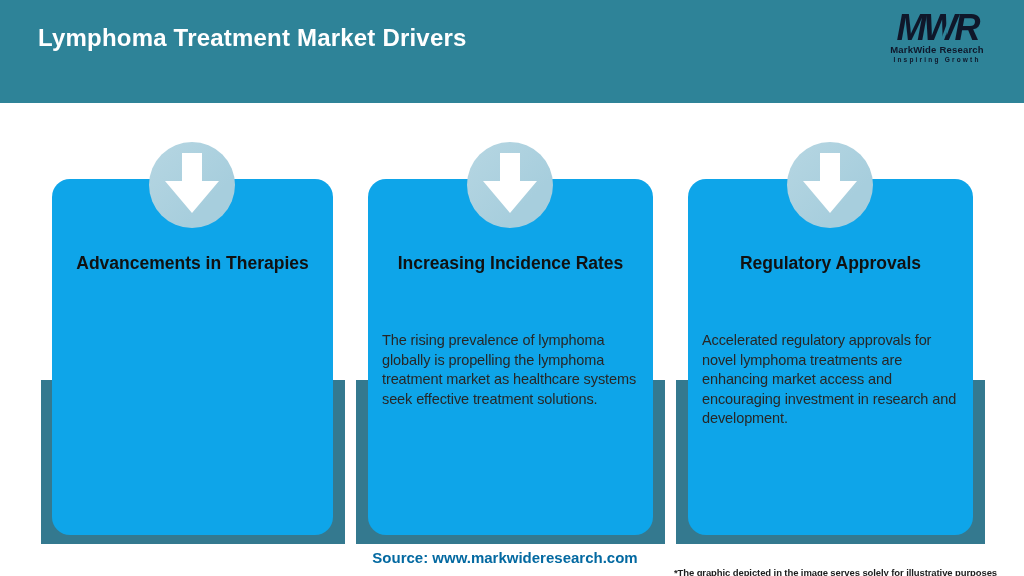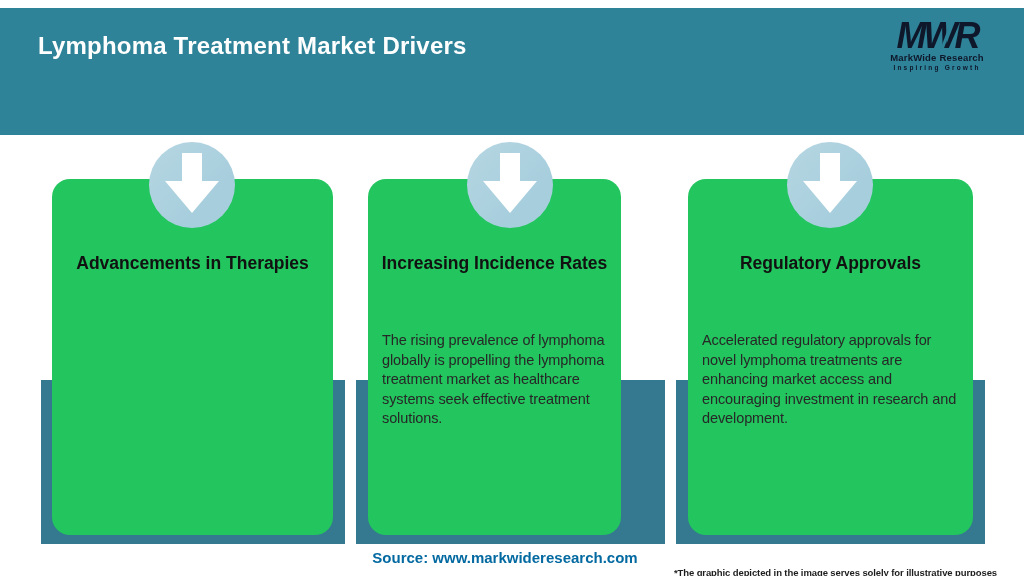--- a/index.html
+++ b/index.html
@@ -1,42 +1,42 @@
 <!DOCTYPE html>
 <html><head>
 <meta charset="utf-8">
 <style>
   html,body{margin:0;padding:0;background:#ffffff;}
   #page{position:relative;width:1024px;height:576px;background:#ffffff;overflow:hidden;
         font-family:"Liberation Sans", sans-serif;}
 
   
-  .header{position:absolute;left:0;top:8px;width:1024px;height:127px;background:#2E8398;}
+  .header{position:absolute;left:0;top:0;width:1024px;height:103px;background:#2E8398;}
   .page-title{position:absolute;left:38px;top:24px;margin:0;color:#ffffff;
               font-size:24px;font-weight:700;letter-spacing:.2px;}
 
   
   .logo{position:absolute;right:22px;top:10px;width:130px;text-align:center;color:#0f172a;}
   .logo-acronym{font-size:36px;font-weight:900;font-style:italic;letter-spacing:-3px;
                 line-height:36px;position:relative;display:inline-block;}
   .logo-slash{position:absolute;left:48px;top:4px;width:3px;height:30px;background:#2E8398;
               transform:rotate(20deg);}
   .logo-company{font-size:9.5px;font-weight:700;margin-top:-2px;letter-spacing:.2px;}
   .logo-tagline{font-size:6.5px;font-weight:700;letter-spacing:2.2px;margin-top:1px;}
 
   
   .tray{position:absolute;top:380px;height:164px;background:#34798F;}
   .tray.c0{left:41px;width:304px;}
   .tray.c1{left:356px;width:309px;}
   .tray.c2{left:676px;width:309px;}
 
   
-  .card{position:absolute;top:179px;height:356px;background:#22c55e;border-radius:18px;}
+  .card{position:absolute;top:179px;height:356px;background:#0ea5e9;border-radius:18px;}
   .card.c0{left:52px;width:281px;}
-  .card.c1{left:368px;width:253px;}
+  .card.c1{left:368px;width:285px;}
   .card.c2{left:688px;width:285px;}
   .card-title{position:absolute;top:74px;left:0;right:0;margin:0;text-align:center;
               font-size:17.5px;font-weight:700;color:#111111;}
   .card-desc{position:absolute;top:152px;left:14px;right:12px;margin:0;
              font-size:14.5px;line-height:19.5px;color:#272727;letter-spacing:-.1px;}
 
   
   .circle{position:absolute;top:142px;width:86px;height:86px;border-radius:50%;
           background:linear-gradient(135deg,#B6D6E2 0%,#A7CEDD 70%);
           display:flex;align-items:center;justify-content:center;}

